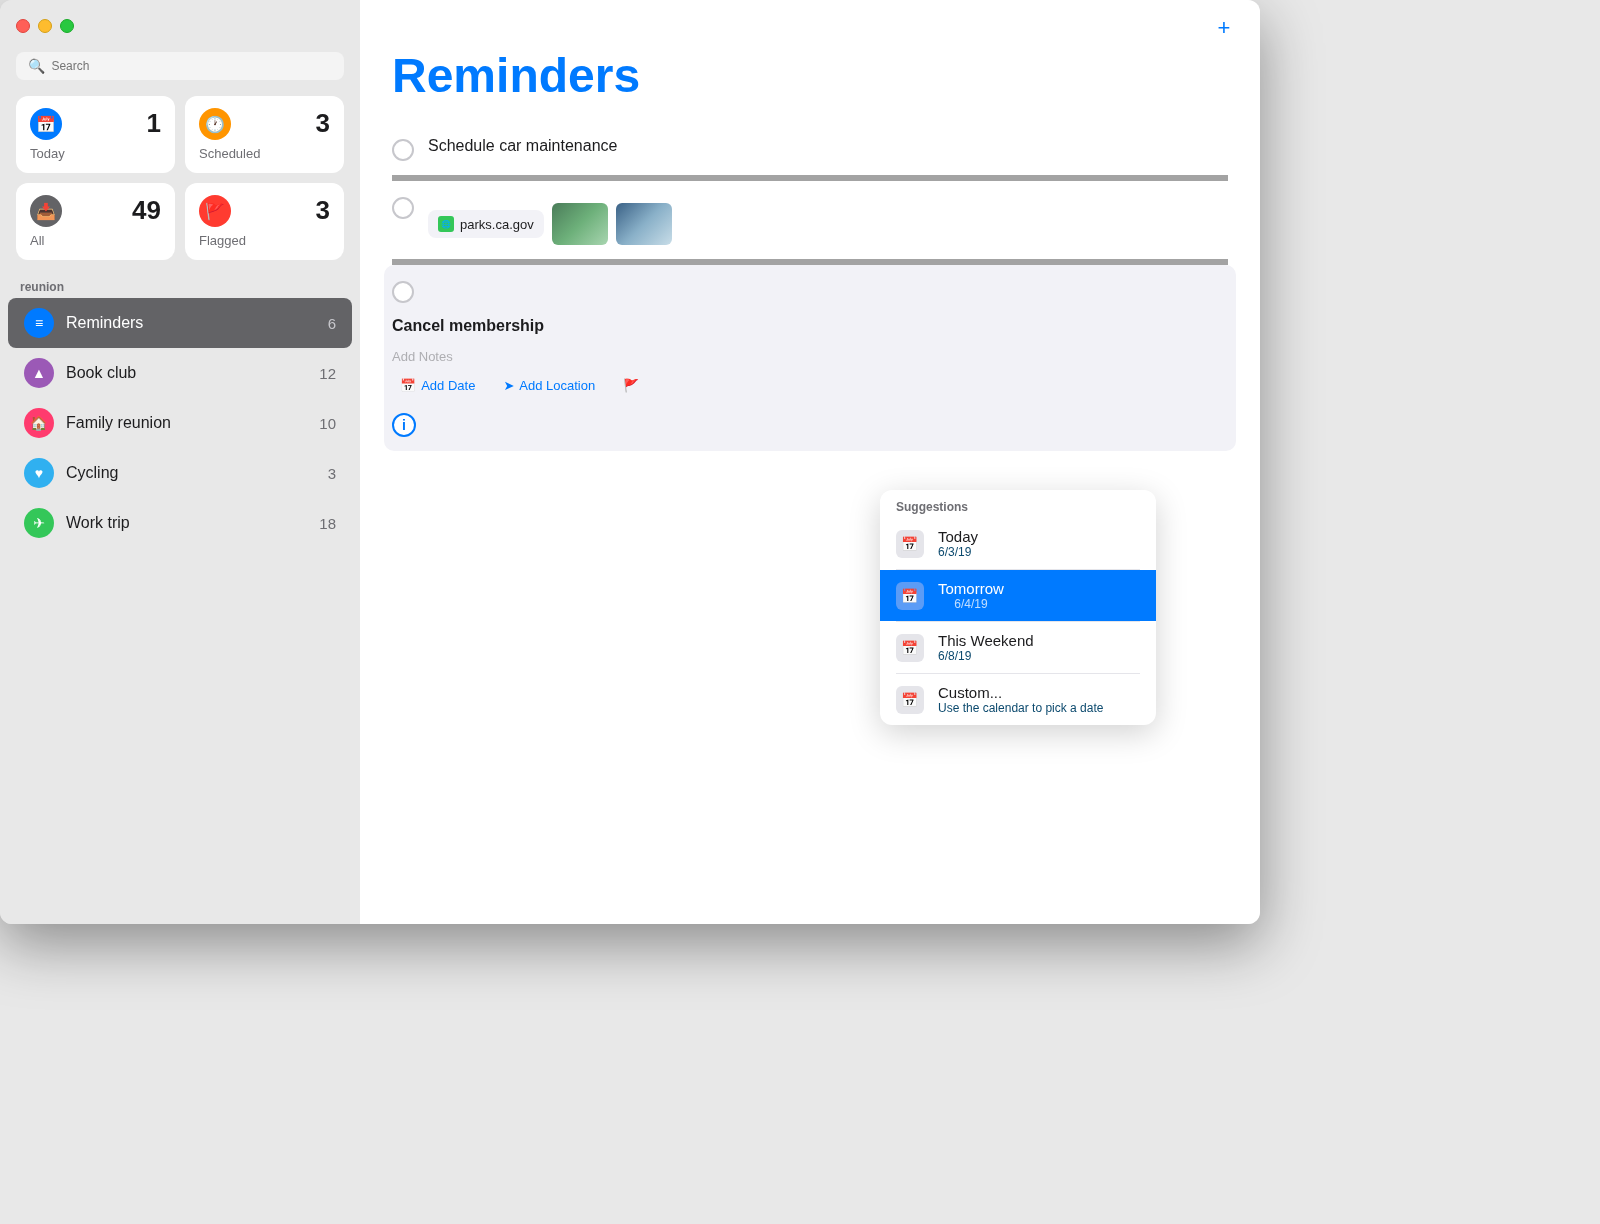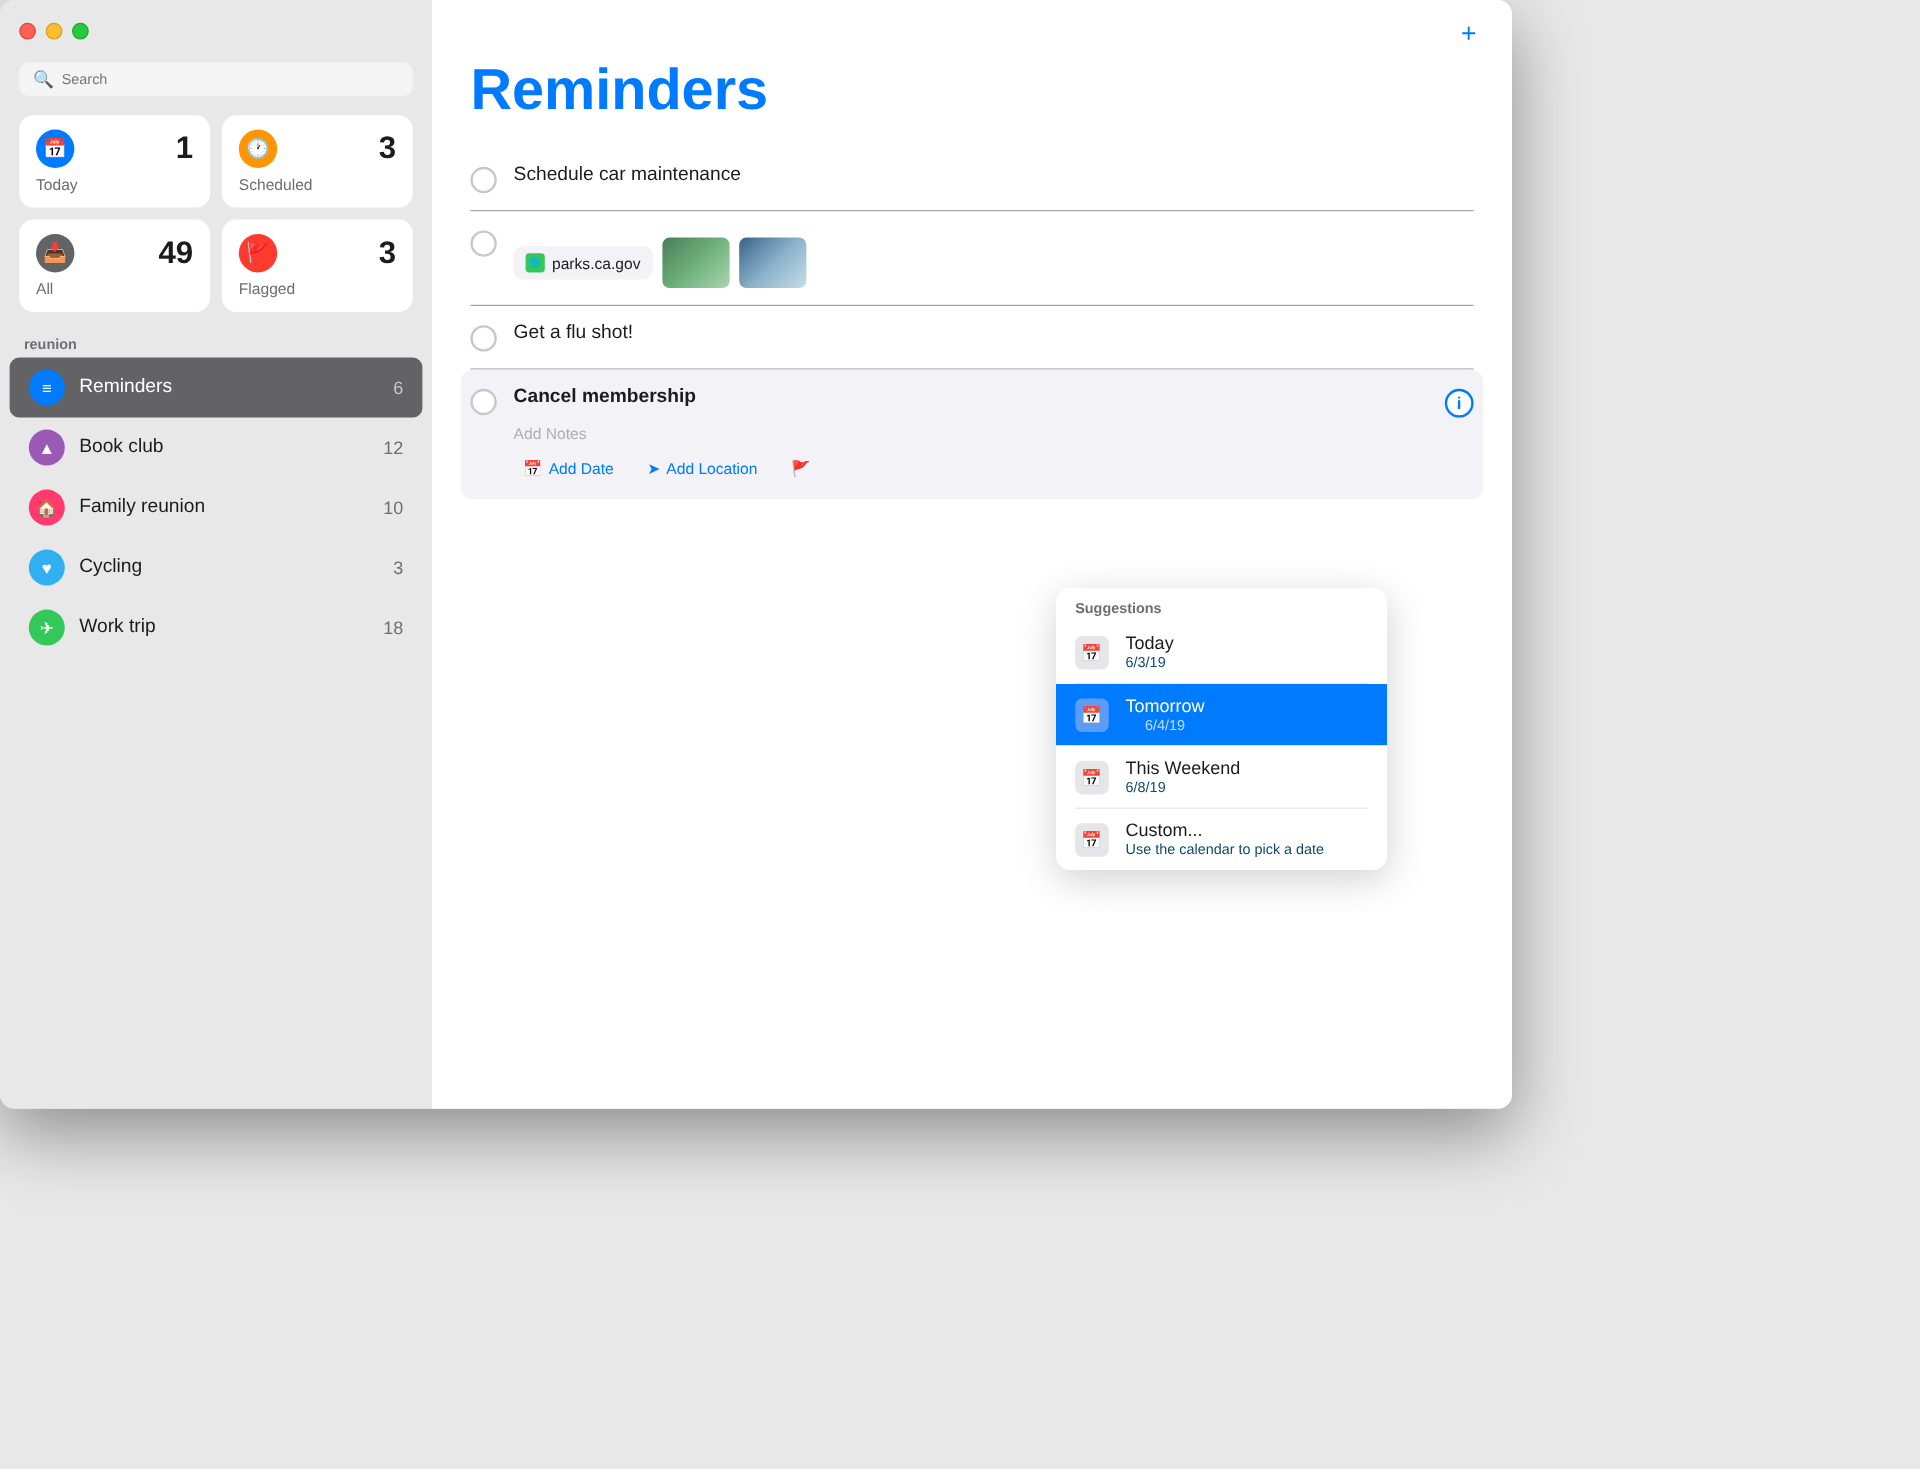--- a/index.html
+++ b/index.html
@@ -180,21 +180,21 @@
     .reminder-list {
       flex: 1;
       overflow-y: auto;
       padding: 0 32px;
     }
 
     .reminder-item {
       display: flex;
       align-items: flex-start;
       padding: 14px 0;
-      border-bottom: 1px solid #a3a3a3;
+      border-bottom: 6px solid #a3a3a3;
       gap: 14px;
     }
     .reminder-item:last-child { border-bottom: none; }
 
     .reminder-circle {
       width: 22px; height: 22px;
       border-radius: 50%;
       border: 2px solid #c7c7cc;
       flex-shrink: 0;
       margin-top: 2px;
@@ -248,20 +248,21 @@
     .img-thumb-2 {
       background: linear-gradient(135deg, #3a6186 0%, #89b0c8 50%, #c8dde8 100%);
     }
 
     
     .reminder-item.active-row {
       background: #f2f2f7;
       border-radius: 10px;
       margin: 0 -8px;
       padding: 14px 8px;
+      flex-direction: column;
     }
 
     .add-notes {
       font-size: 13px;
       color: #aeaeb2;
       margin-top: 14px;
     }
     .date-row {
       display: flex;
       align-items: center;
@@ -457,26 +458,20 @@
           <div class="link-chip">
             <div class="link-favicon">🌐</div>
             <span>parks.ca.gov</span>
           </div>
           <div class="img-thumb img-thumb-1"></div>
           <div class="img-thumb img-thumb-2"></div>
         </div>
       </div>
     </div>
 
-    <div class="reminder-item">
-      <div class="reminder-circle"></div>
-      <div class="reminder-content">
-        <div class="reminder-title">Get a flu shot!</div>
-      </div>
-    </div>
 
     <div class="reminder-item active-row">
       <div class="reminder-circle"></div>
       <div class="reminder-content">
         <div class="reminder-title bold">Cancel membership</div>
         <div class="add-notes">Add Notes</div>
         <div class="date-row">
           <button class="date-btn">
             <span>📅</span>
             <span>Add Date</span>

